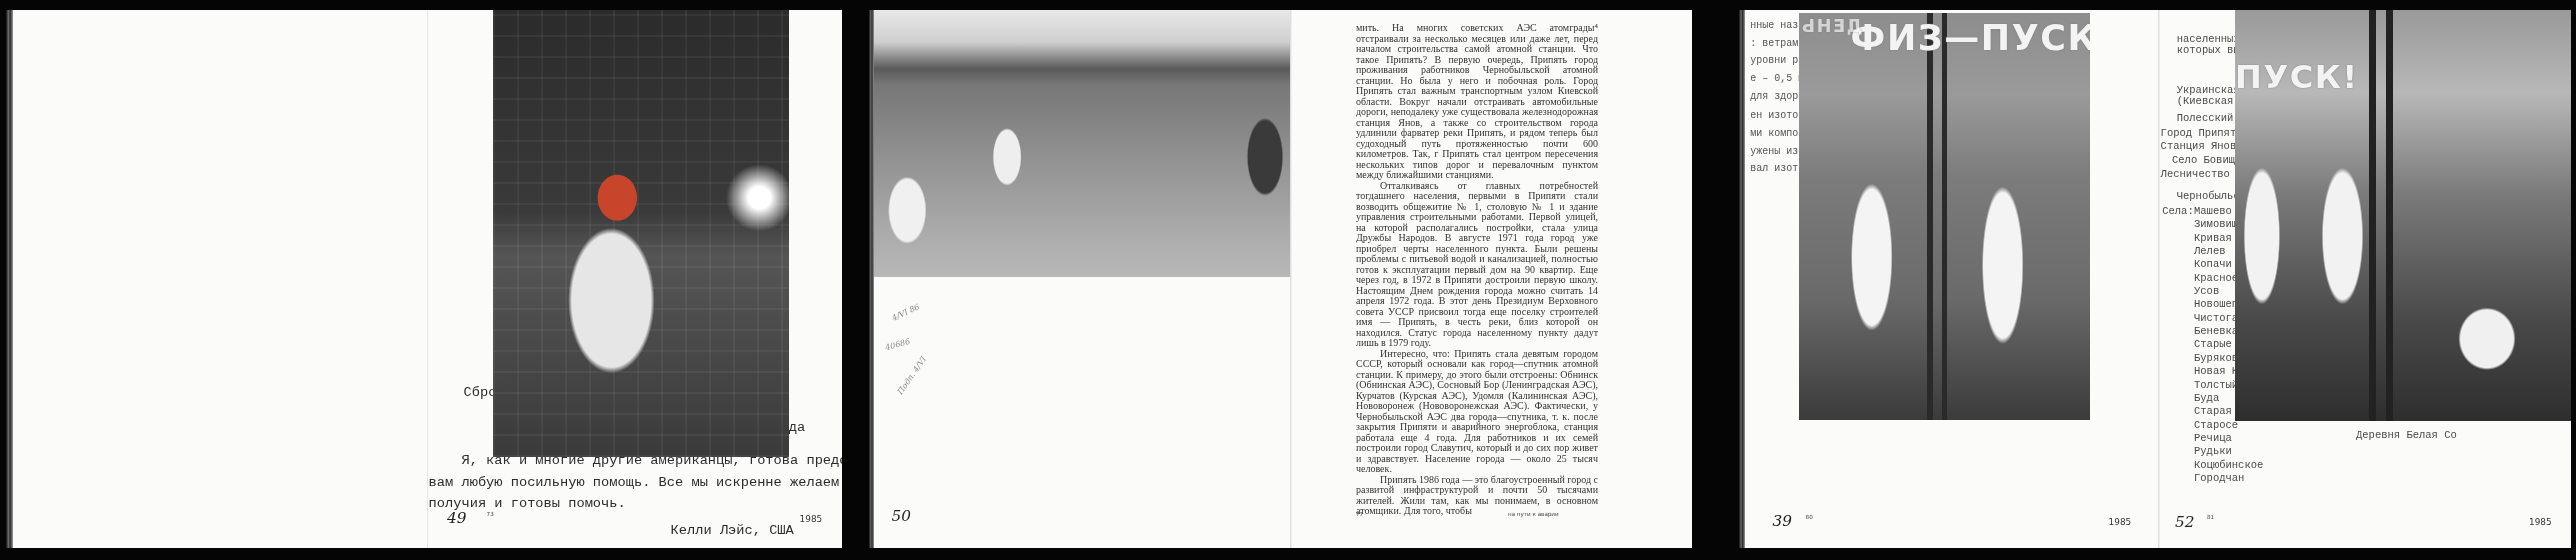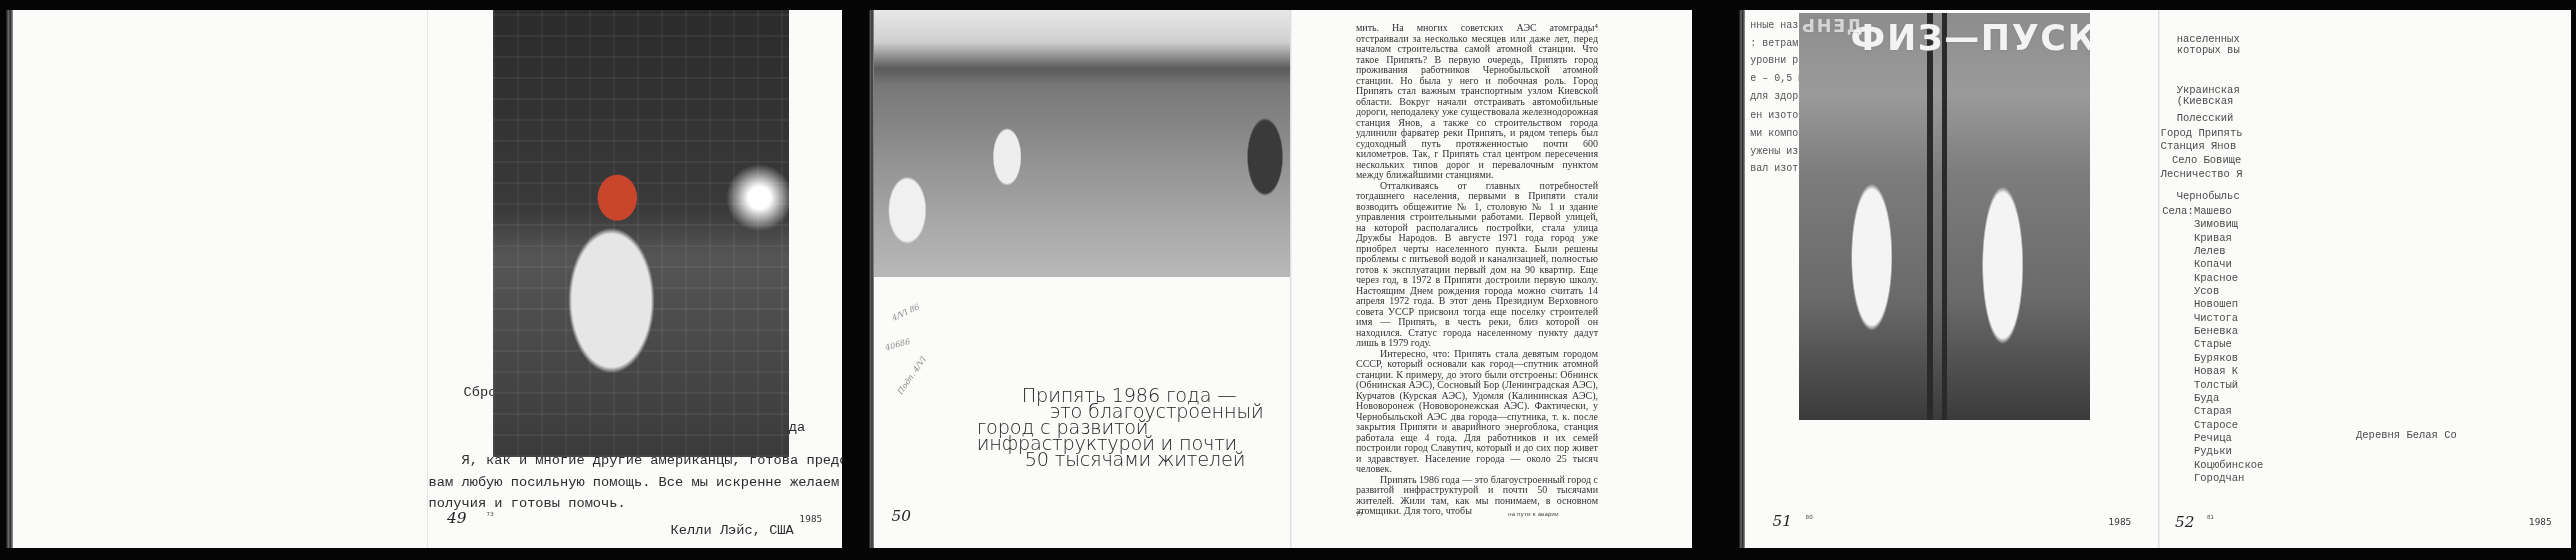--- a/index.html
+++ b/index.html
@@ -106,27 +106,20 @@
 <div class="spread" style="left:869px;width:823px;">
   <div class="binding" style="width:4.8px;"></div>
 
   <div class="page" style="left:4.8px;width:416px;">
     <div class="photo ph-street" style="left:0;top:0;width:416px;height:267px;"></div>
 
     <div class="handwriting" style="left:17.7px;top:298px;transform:rotate(-25deg);">4/VI 86</div>
     <div class="handwriting" style="left:11.3px;top:330px;transform:rotate(-15deg);">40686</div>
     <div class="handwriting" style="left:16px;top:361px;transform:rotate(-55deg);">Подп. 4/VI</div>
 
-    <div class="quote" style="left:103px;top:378px;">
-      <div style="margin-left:45px;">Припять 1986 года —</div>
-      <div style="margin-left:73px;">это благоустроенный</div>
-      <div style="margin-left:0;">город с развитой</div>
-      <div style="margin-left:0;">инфраструктурой и почти</div>
-      <div style="margin-left:48px;">50 тысячами жителей</div>
-    </div>
 
     <div class="folio" style="left:17.7px;top:497px;">50</div>
     <div class="year" style="left:368px;top:504px;margin-top:48px;">1982</div>
   </div>
 
   <div class="gutter" style="left:421px;"></div>
 
   <div class="page" style="left:423px;width:400px;">
     <div class="body-text" style="left:64px;top:13.7px;width:242px;">
       <p>мить. На многих советских АЭС атомграды⁴ отстраивали за несколько месяцев или даже лет, перед началом строительства самой атомной станции. Что такое Припять? В первую очередь, Припять город проживания работников Чернобыльской атомной станции. Но была у него и побочная роль. Город Припять стал важным транспортным узлом Киевской области. Вокруг начали отстраивать автомобильные дороги, неподалеку уже существовала железнодорожная станция Янов, а также со строительством города удлинили фарватер реки Припять, и рядом теперь был судоходный путь протяженностью почти 600 километров. Так, г Припять стал центром пересечения нескольких типов дорог и перевалочным пунктом между ближайшими станциями.</p>
@@ -153,21 +146,21 @@
       <div class="tw tw-md" style="left:5.6px;top:116px;">ми компоне</div>
       <div class="tw tw-md" style="left:5.6px;top:134px;">ужены изот</div>
       <div class="tw tw-md" style="left:5.6px;top:151px;">вал изотоп</div>
     </div>
 
     <div class="photo ph-workers1" style="left:54px;top:3.2px;width:291px;height:407px;">
       <div class="sign" style="left:52px;top:4.8px;font-size:35px;">ФИЗ—ПУСК</div>
       <div class="sign" style="left:1.6px;top:3.2px;font-size:17.7px;transform:scaleX(-1);opacity:.7;">ДЕНЬ</div>
     </div>
 
-    <div class="folio" style="left:28px;top:502px;">51</div>
+    <div class="folio" style="left:28px;top:502px;">39</div>
     <div class="tiny" style="left:61px;top:504px;">80</div>
     <div class="year" style="left:364px;top:507px;">1985</div>
   </div>
 
   <div class="gutter" style="left:419px;"></div>
 
   <div class="page" style="left:420px;width:412px;">
     <div>
       <div class="tw tw-sm" style="left:17.7px;top:23px;">населенных</div>
       <div class="tw tw-sm" style="left:17.7px;top:34px;">которых вы</div>
@@ -199,19 +192,22 @@
           <div class="tw tw-sm" style="left: 35px; top: 395px;">Старая</div>
           <div class="tw tw-sm" style="left: 35px; top: 409px;">Старосе</div>
           <div class="tw tw-sm" style="left: 35px; top: 422px;">Речица</div>
           <div class="tw tw-sm" style="left: 35px; top: 435px;">Рудьки</div>
           <div class="tw tw-sm" style="left: 35px; top: 449px;">Коцюбинское</div>
           <div class="tw tw-sm" style="left: 35px; top: 462px;">Городчан</div>
         </div>
       <div class="tw tw-sm" style="left:197px;top:419px;">Деревня  Белая Со</div>
     </div>
 
+    <div class="photo ph-workers2" style="left:76px;top:0;width:336px;height:411px;">
+      <div class="sign" style="left:0;top:48px;font-size:32px;">ПУСК!</div>
+    </div>
 
     <div class="folio" style="left:16px;top:503px;">52</div>
     <div class="tiny" style="left:48px;top:504px;">81</div>
     <div class="year" style="left:370px;top:507px;">1985</div>
   </div>
 </div>
 
 
 </body></html>

